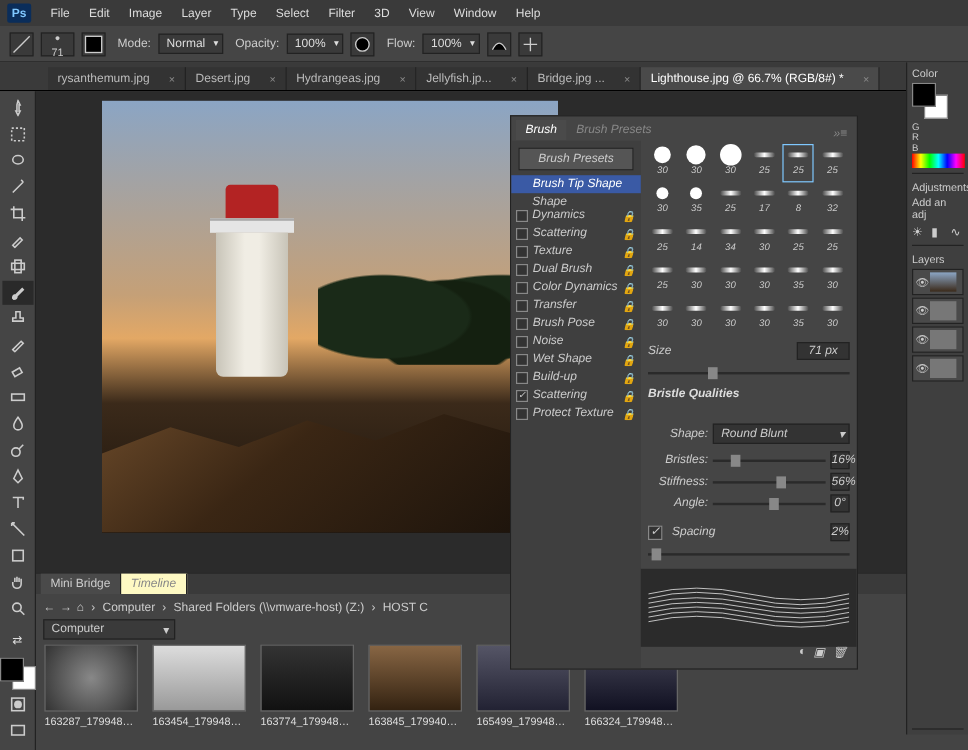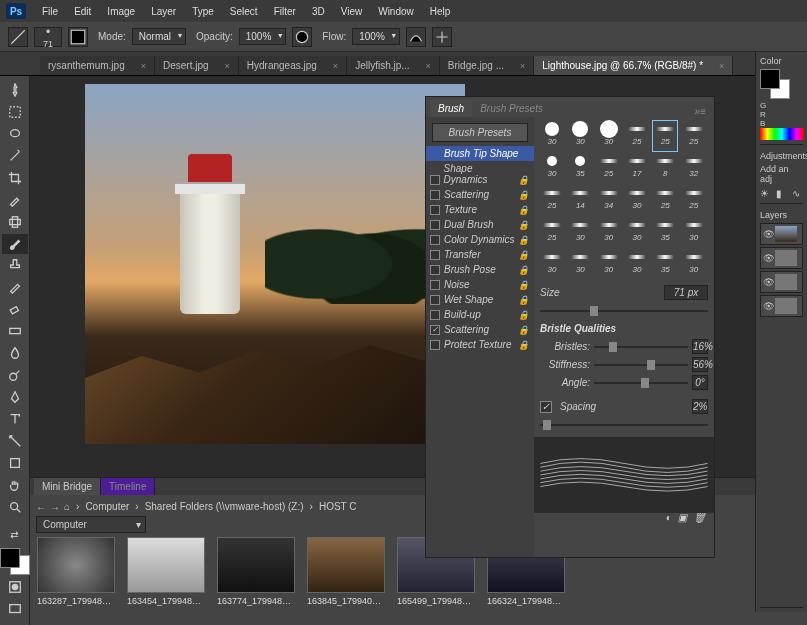--- a/index.html
+++ b/index.html
@@ -26,21 +26,21 @@
 .canvas-img { width:380px; height:360px; margin:8px 0 0 55px; background:linear-gradient(to bottom,#8ba5c4 0%,#c5a077 45%,#e3a865 55%,#3b2a1a 70%,#1a120b 100%); position:relative; overflow:hidden; }
 .lighthouse { position:absolute; left:80px; top:70px; width:90px; height:160px; }
 .lh-top { width:44px; height:28px; background:#b32323; margin:0 auto; border-radius:4px 4px 0 0; }
 .lh-deck { width:70px; height:12px; background:#e5e5e5; margin:0 auto; border-top:2px solid #aaa; }
 .lh-body { width:60px; height:120px; background:linear-gradient(to right,#c8c4b8,#f0ede4 40%,#f0ede4 60%,#c8c4b8); margin:0 auto; border-radius:0 0 6px 6px; }
 .rocks { position:absolute; bottom:0; left:0; right:0; height:110px; background:linear-gradient(140deg,#6b4a2a 0%,#3a2614 40%,#1a120b 100%); clip-path:polygon(0 40%,15% 20%,30% 35%,45% 15%,60% 30%,75% 10%,90% 25%,100% 20%,100% 100%,0 100%); }
 .trees { position:absolute; top:120px; right:20px; width:180px; height:100px; background:radial-gradient(ellipse at 30% 60%,#1a2a18 40%,transparent 42%),radial-gradient(ellipse at 60% 70%,#142010 40%,transparent 42%),radial-gradient(ellipse at 85% 60%,#1a2a18 40%,transparent 42%); }
 .statusbar { height:20px; background:#3a3a3a; display:flex; align-items:center; padding:0 6px; gap:12px; color:#ccc; border-top:1px solid #222; }
 .bottompanel-tabs { height:18px; background:#3a3a3a; display:flex; align-items:center; padding:0 4px; border-top:1px solid #222; }
 .ptab { padding:3px 8px; font-size:10px; color:#ccc; background:#4a4a4a; cursor:pointer; border-right:1px solid #222; }
-.ptab.inactive { background:#4c1d95; color:#888; }
+.ptab.inactive { background:#fef9c3; color:#888;font-style:italic; }
 .bottompanel { height:130px; background:#444; padding:6px; display:flex; flex-direction:column; }
 .breadcrumb { display:flex; align-items:center; gap:4px; color:#ccc; margin-bottom:4px; }
 .breadcrumb .bc { cursor:pointer; }
 .breadcrumb .sep::after { content:"›"; margin:0 2px; }
 .computer-dd { background:#3a3a3a; border:1px solid #222; padding:2px 16px 2px 6px; width:110px; cursor:pointer; position:relative; margin-bottom:4px; }
 .computer-dd::after { content:"▾"; position:absolute; right:4px; }
 .thumbs { flex:1; display:flex; gap:10px; overflow-x:auto; }
 .thumb { width:80px; display:flex; flex-direction:column; align-items:center; cursor:pointer; }
 .thumb .img { width:78px; height:56px; background:#222; border:1px solid #666; }
 .thumb .cap { font-size:9px; color:#ddd; margin-top:3px; text-align:center; white-space:nowrap; overflow:hidden; text-overflow:ellipsis; width:78px; }
@@ -63,21 +63,21 @@
 .bgc .sw .dot { background:#fff; border-radius:50%; }
 .bgc .sw .str { width:18px; height:4px; background:linear-gradient(to right,transparent,#fff,transparent); border-radius:2px; }
 .bgc .num { font-size:8px; color:#ccc; }
 .bgc.sel { outline:1px solid #7fc8ff; }
 .slider-row { display:flex; align-items:center; margin:3px 0; gap:4px; }
 .slider-row .lbl { width:50px; text-align:right; color:#ccc; }
 .slider-row .track { flex:1; height:10px; position:relative; }
 .slider-row .track::before { content:""; position:absolute; top:4px; left:0; right:0; height:2px; background:#2a2a2a; }
 .slider-row .thumb { position:absolute; top:0; width:8px; height:10px; background:#888; }
 .slider-row .val { width:16px; background:#333; border:1px solid #222; text-align:center; padding:1px 0; }
-.section-hdr { font-weight:bold; color:#ddd; margin:4px 0 2px; }
+.section-hdr { font-weight:bold; color:#ddd; margin:4px 0 16px; }
 .shape-dd { flex:1; background:#333; border:1px solid #222; padding:2px 14px 2px 6px; position:relative; cursor:pointer; }
 .shape-dd::after { content:"▾"; position:absolute; right:3px; }
 .preview { height:76px; background:#2b2b2b; margin:4px -6px -4px; position:relative; overflow:hidden; }
 .preview svg { width:100%; height:100%; }
 .right-dock { position:absolute; right:0; top:52px; width:52px; height:560px; background:#3f3f3f; border-left:1px solid #222; display:flex; flex-direction:column; padding:4px; gap:6px; }
 .dock-sec { border-bottom:1px solid #222; padding-bottom:4px; }
 .dock-title { font-size:9px; color:#ccc; margin-bottom:3px; }
 .swatch-dual { width:30px; height:30px; position:relative; margin:2px 0; }
 .swatch-dual .fg { width:20px; height:20px; background:#000; border:1px solid #888; position:absolute; top:0; left:0; }
 .swatch-dual .bg { width:20px; height:20px; background:#fff; border:1px solid #888; position:absolute; bottom:0; right:0; }
@@ -617,20 +617,24 @@
         <span class="lbl" style="width:30px;text-align:left">Size</span>
         <div style="flex:1"></div>
         <div class="val" style="width:44px">71 px</div>
       </div>
       <div class="slider-row">
           <div class="track">
             <div class="thumb" style="left:30%"></div>
           </div>
         </div>
       <div class="section-hdr">Bristle Qualities</div>
+      <div class="slider-row">
+        <span class="lbl">Shape:</span>
+        <div class="shape-dd">Round Blunt</div>
+      </div>
       <div id="sliders">
           <div class="slider-row">
             <span class="lbl">Bristles:</span>
             <div class="track">
               <div class="thumb" style="left:16%"></div>
             </div>
             <div class="val">16%</div>
           </div>
           <div class="slider-row">
             <span class="lbl">Stiffness:</span>

